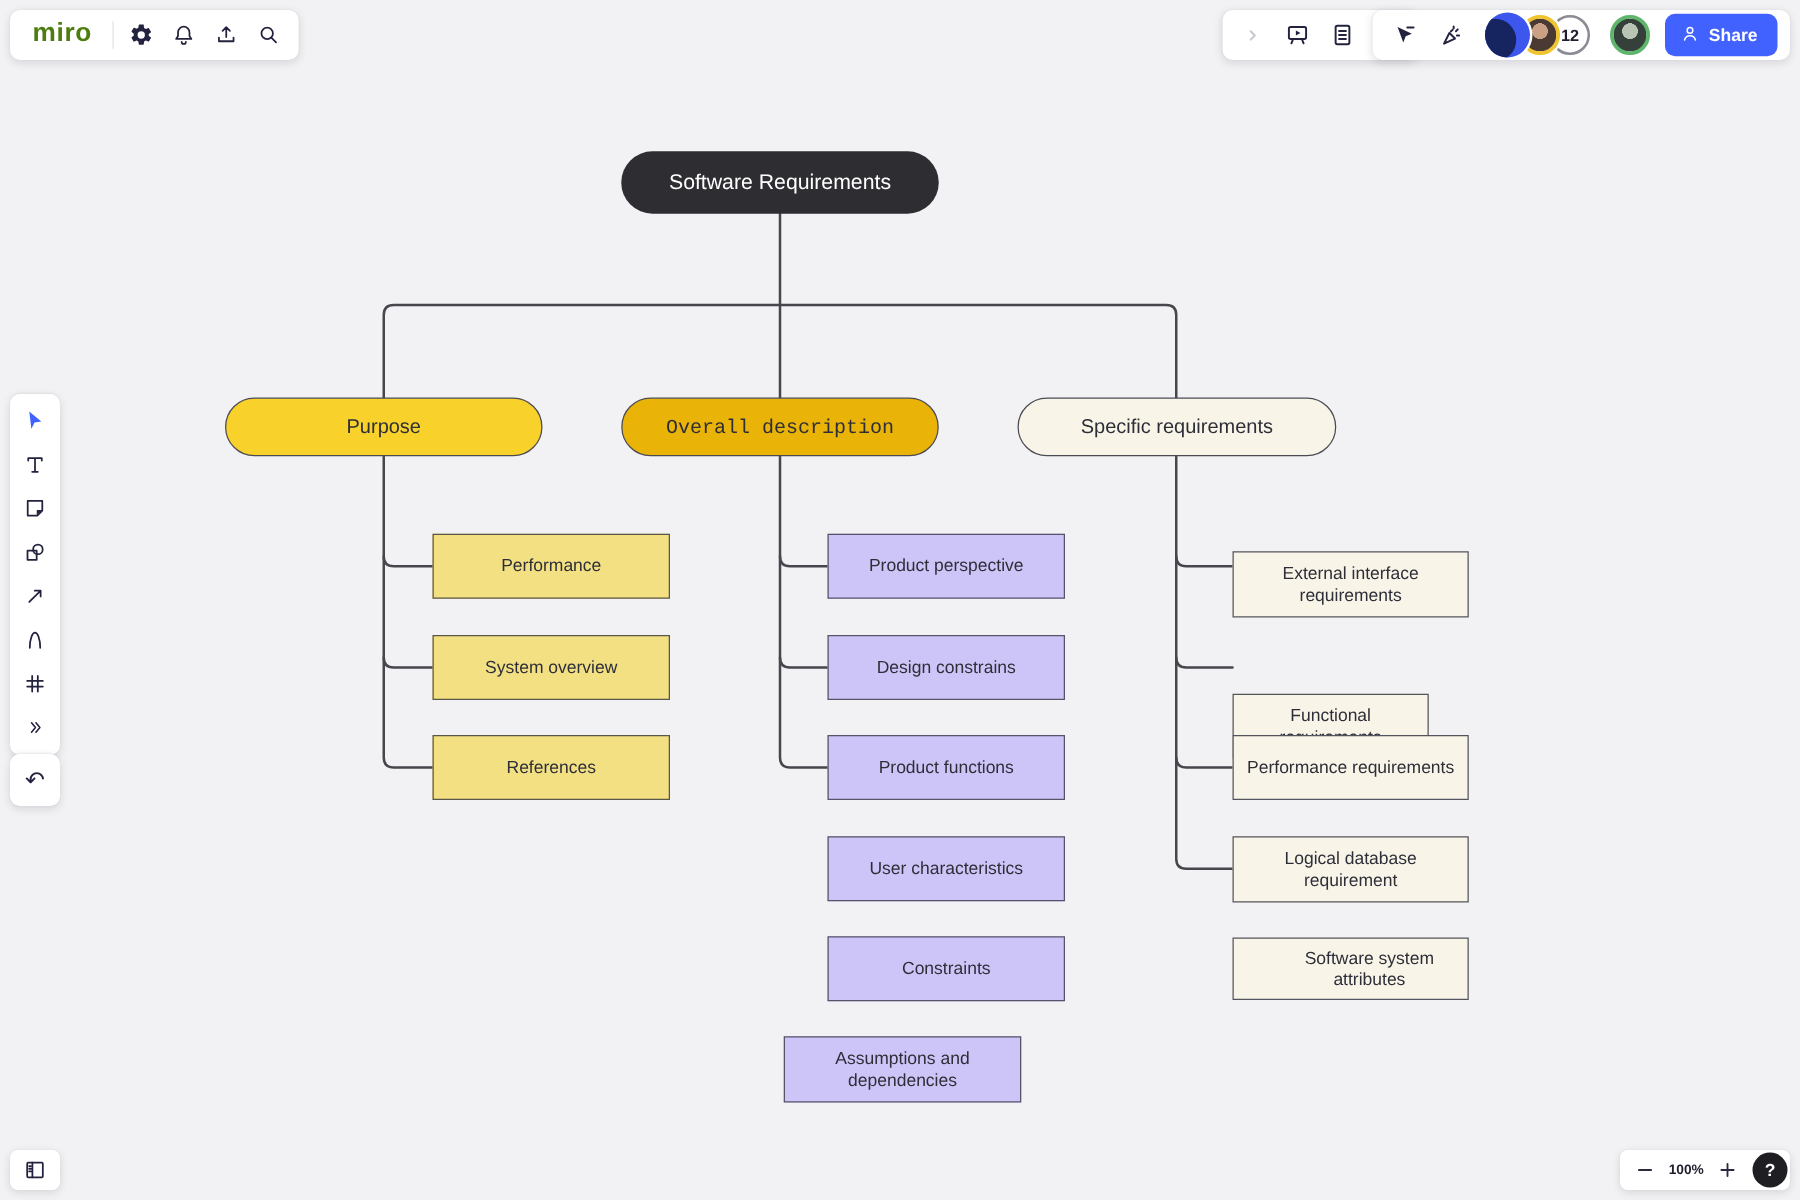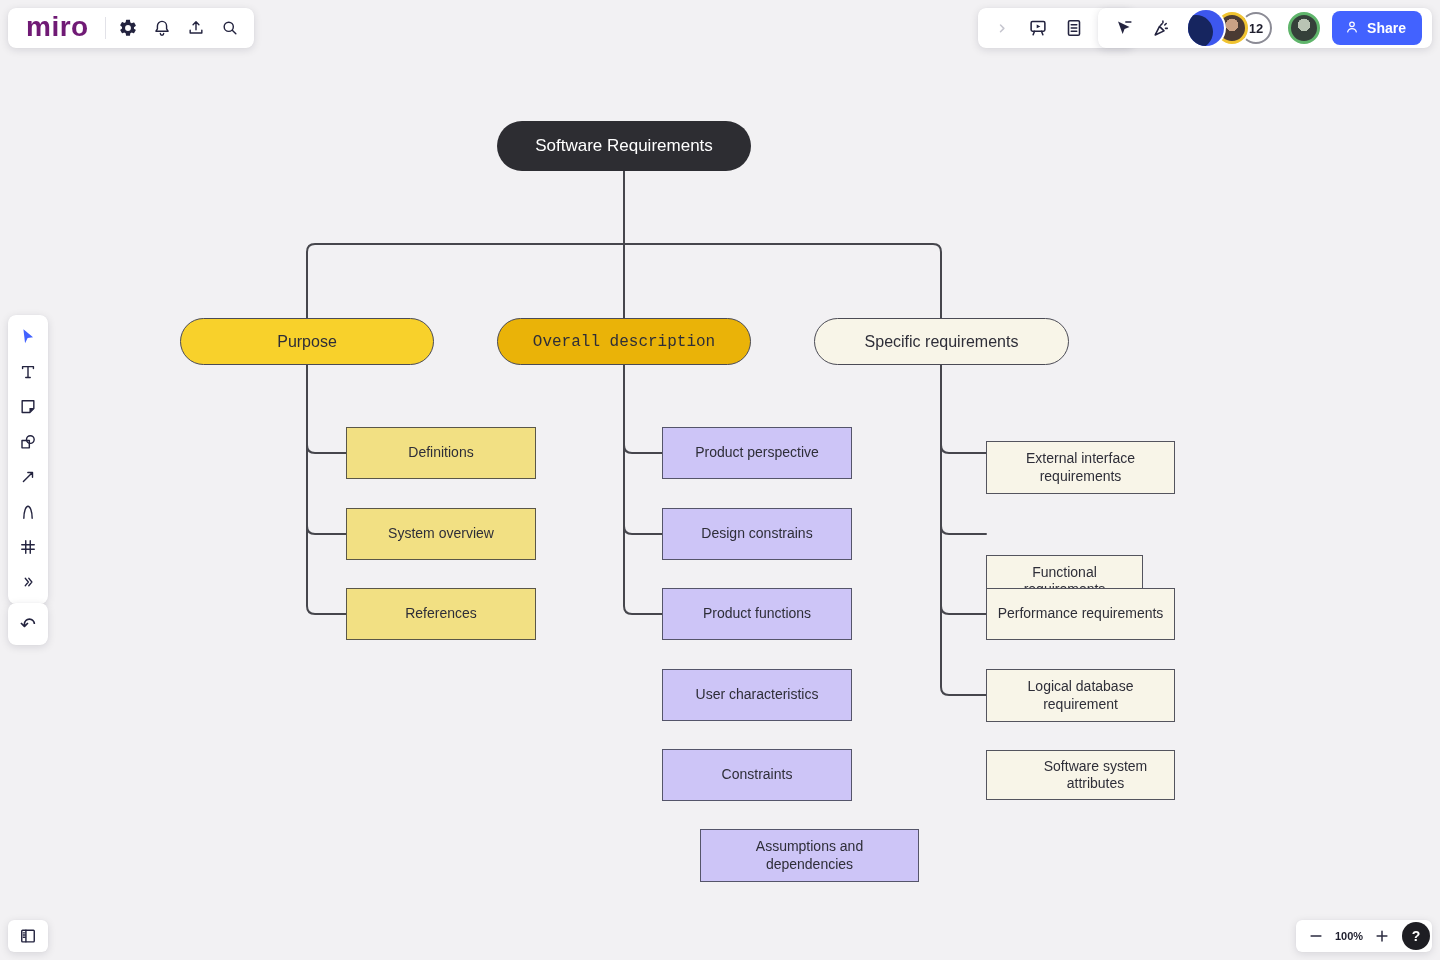--- a/index.html
+++ b/index.html
@@ -8,21 +8,21 @@
   #canvas { position:absolute; inset:0; width:1440px; height:960px; background:#f2f1f3; }
 
   .card {
     position:absolute; background:#ffffff; border-radius:8px;
     box-shadow:0 2px 8px rgba(20,20,40,.12), 0 0 1px rgba(20,20,40,.08);
     display:flex; align-items:center;
   }
 
   
   .topbar-left { left:8px; top:8px; height:40px; padding:0 8px; gap:2px; }
-  .logo { font-size:28px; font-weight:bold; color:#701a75; letter-spacing:.5px; padding:0 10px 3px 10px; }
+  .logo { font-size:21px; font-weight:bold; color:#4d7c0f; letter-spacing:.5px; padding:0 10px 3px 10px; }
   .vdiv { width:1px; height:22px; background:#e2e2e8; margin:0 4px; }
   .iconbtn {
     width:32px; height:32px; border-radius:6px; display:flex; align-items:center; justify-content:center;
     cursor:pointer; background:transparent; border:none;
   }
   .iconbtn svg { display:block; }
   .stroke-ic { stroke:#23233f; stroke-width:1.7; fill:none; stroke-linecap:round; stroke-linejoin:round; }
   .fill-ic { fill:#23233f; }
 
   
@@ -103,30 +103,30 @@
       <path d="M941 606 Q941 614 949 614 H986"></path>
     </g>
   </svg>
 
   <div class="node root-node" style="left:497px; top:121px; width:254px; height:50px;">Software Requirements</div>
 
   <div class="node pill fill-yellow" style="left:180px; top:318px; width:254px; height:47px;">Purpose</div>
   <div class="node pill fill-purple" style="left:497px; top:318px; width:254px; height:47px;">Overall description</div>
   <div class="node pill fill-cream" style="left:814px; top:318px; width:255px; height:47px;">Specific requirements</div>
 
-  <div class="node box fill-yellow-light" style="left:346px; top:427px; width:190px; height:52px;">Definitions</div>
+  <div class="node box fill-yellow-light" style="left:346px; top:427px; width:190px; height:52px;">Performance</div>
   <div class="node box fill-yellow-light" style="left:346px; top:508px; width:190px; height:52px;">System overview</div>
   <div class="node box fill-yellow-light" style="left:346px; top:588px; width:190px; height:52px;">References</div>
 
   <div class="node box fill-purple-light" style="left:662px; top:427px; width:190px; height:52px;">Product perspective</div>
   <div class="node box fill-purple-light" style="left:662px; top:508px; width:190px; height:52px;">Design constrains</div>
   <div class="node box fill-purple-light" style="left:662px; top:669px; width:190px; height:52px;">User characteristics</div>
   <div class="node box fill-purple-light" style="left:662px; top:588px; width:190px; height:52px;">Product functions</div>
   <div class="node box fill-purple-light" style="left:662px; top:749px; width:190px; height:52px;">Constraints</div>
-  <div class="node box fill-purple-light" style="left:700px; top:829px; width:219px; height:53px;">Assumptions and dependencies</div>
+  <div class="node box fill-purple-light" style="left:627px; top:829px; width:190px; height:53px;">Assumptions and dependencies</div>
 
   <div class="node box fill-cream" style="left:986px; top:427px; width:189px; height:53px;margin-top:14px;">External interface requirements</div>
   <div class="node box fill-cream" style="left:986px; top:508px; width:157px; height:52px;margin-top:47px;">Functional requirements</div>
   <div class="node box fill-cream" style="left:986px; top:588px; width:189px; height:52px;">Performance requirements</div>
   <div class="node box fill-cream" style="left:986px; top:669px; width:189px; height:53px;">Logical database requirement</div>
   <div class="node box fill-cream" style="left:986px; top:750px; width:189px; height:50px;padding-left:40px;">Software system attributes</div>
 </div>
 
 <div class="card topbar-left">
   <div class="logo">miro</div>

